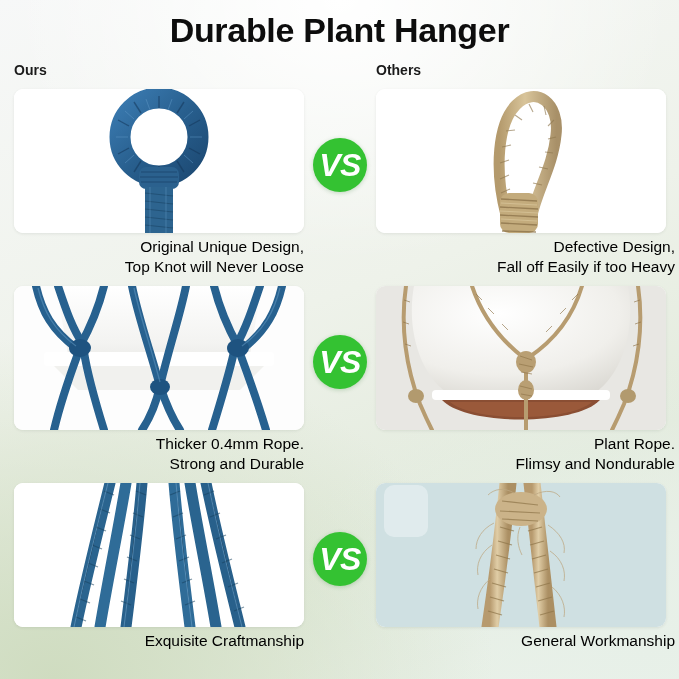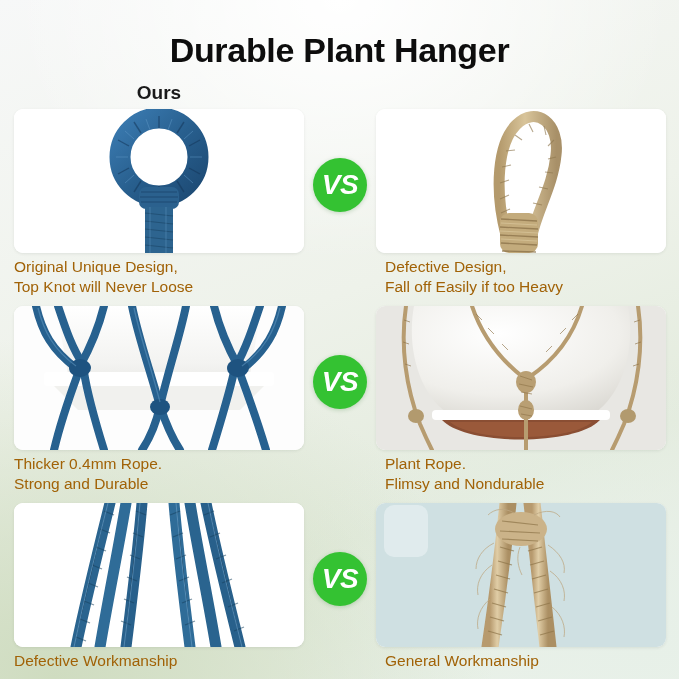--- a/index.html
+++ b/index.html
@@ -18,44 +18,43 @@
       radial-gradient(ellipse 90% 70% at 8% 100%, #cfdcc0 0%, rgba(207,220,192,0) 72%),
       radial-gradient(ellipse 80% 60% at 95% 95%, #e7f0e8 0%, rgba(231,240,232,0) 70%),
       linear-gradient(160deg, #f7f8f8 0%, #eef2ea 45%, #e3ebdd 72%, #edf3ec 100%);
     position: relative;
   }
 
   .page {
     position: relative;
     width: 679px;
     height: 508px;
-    margin-top: 20px;
   }
 
   
   .title {
     position: absolute;
     top: 11px;
     left: 0;
     width: 679px;
     text-align: center;
     font-size: 34px;
     font-weight: bold;
     letter-spacing: -0.3px;
     color: #0d0d0d;
   }
 
   
   .col-head {
     position: absolute;
     top: 62px;
-    font-size: 19px;
+    font-size: 14px;
     font-weight: bold;
     color: #1a1a1a;
-    text-align: center;
+    text-align: left;
     width: 290px;
   }
   .col-head.ours   { left: 14px; }
   .col-head.others { left: 376px; }
 
   
   .row {
     position: absolute;
     left: 0;
     width: 679px;
@@ -73,40 +72,40 @@
     overflow: hidden;
     box-shadow: 0 1px 3px rgba(60,70,55,0.10);
   }
   .card.left  { left: 14px; }
   .card.right { left: 376px; }
 
   .caption {
     position: absolute;
     top: 148px;
     width: 290px;
-    text-align: left;
+    text-align: right;
     font-size: 15.5px;
     line-height: 1.28;
-    color: #a16207;
+    color: #000000;
     white-space: pre-line;
   }
   .caption.left  { left: 14px; }
   .caption.right { left: 385px; }
 
   
   .vs-badge {
     position: absolute;
     left: 313px;
     top: 49px;
     width: 54px;
     height: 54px;
     border-radius: 50%;
     background: #34c232;
     color: #ffffff;
-    font-size: 28px;
+    font-size: 32px;
     font-weight: bold;
     font-style: italic;
     display: flex;
     align-items: center;
     justify-content: center;
     letter-spacing: -0.5px;
     box-shadow: 0 1px 4px rgba(40,120,40,0.25);
     text-align: right;
   }
 
@@ -114,20 +113,21 @@
   .art { width: 100%; height: 100%; display: block; }
 </style>
 </head>
 <body>
 
 <div class="page">
 
   <div class="title">Durable Plant Hanger</div>
 
   <div class="col-head ours">Ours</div>
+  <div class="col-head others">Others</div>
 
   <div class="row row-1">
 
     <div class="card left">
       <svg class="art" viewBox="0 0 290 144" preserveAspectRatio="xMidYMid slice">
         <rect width="290" height="144" fill="#ffffff"></rect>
         <defs>
           <linearGradient id="bl1" x1="0" y1="0" x2="1" y2="1">
             <stop offset="0%" stop-color="#3a7ab0"></stop>
             <stop offset="50%" stop-color="#285f8e"></stop>
@@ -451,17 +451,17 @@
           <path d="M172 42 C184 50 190 60 188 70"></path>
           <path d="M174 68 C186 76 190 88 188 98"></path>
           <path d="M176 104 C186 112 190 124 188 134"></path>
           <path d="M138 10 C128 4 118 6 112 12"></path>
           <path d="M158 12 C170 6 180 8 184 14"></path>
           <path d="M144 44 C140 54 142 64 146 72"></path>
         </g>
       </svg>
     </div>
 
-    <div class="caption left">Defective Workmanship</div>
+    <div class="caption left">Exquisite Craftmanship</div>
     <div class="caption right">General Workmanship</div>
   </div>
 
 </div>
 
 </body></html>

